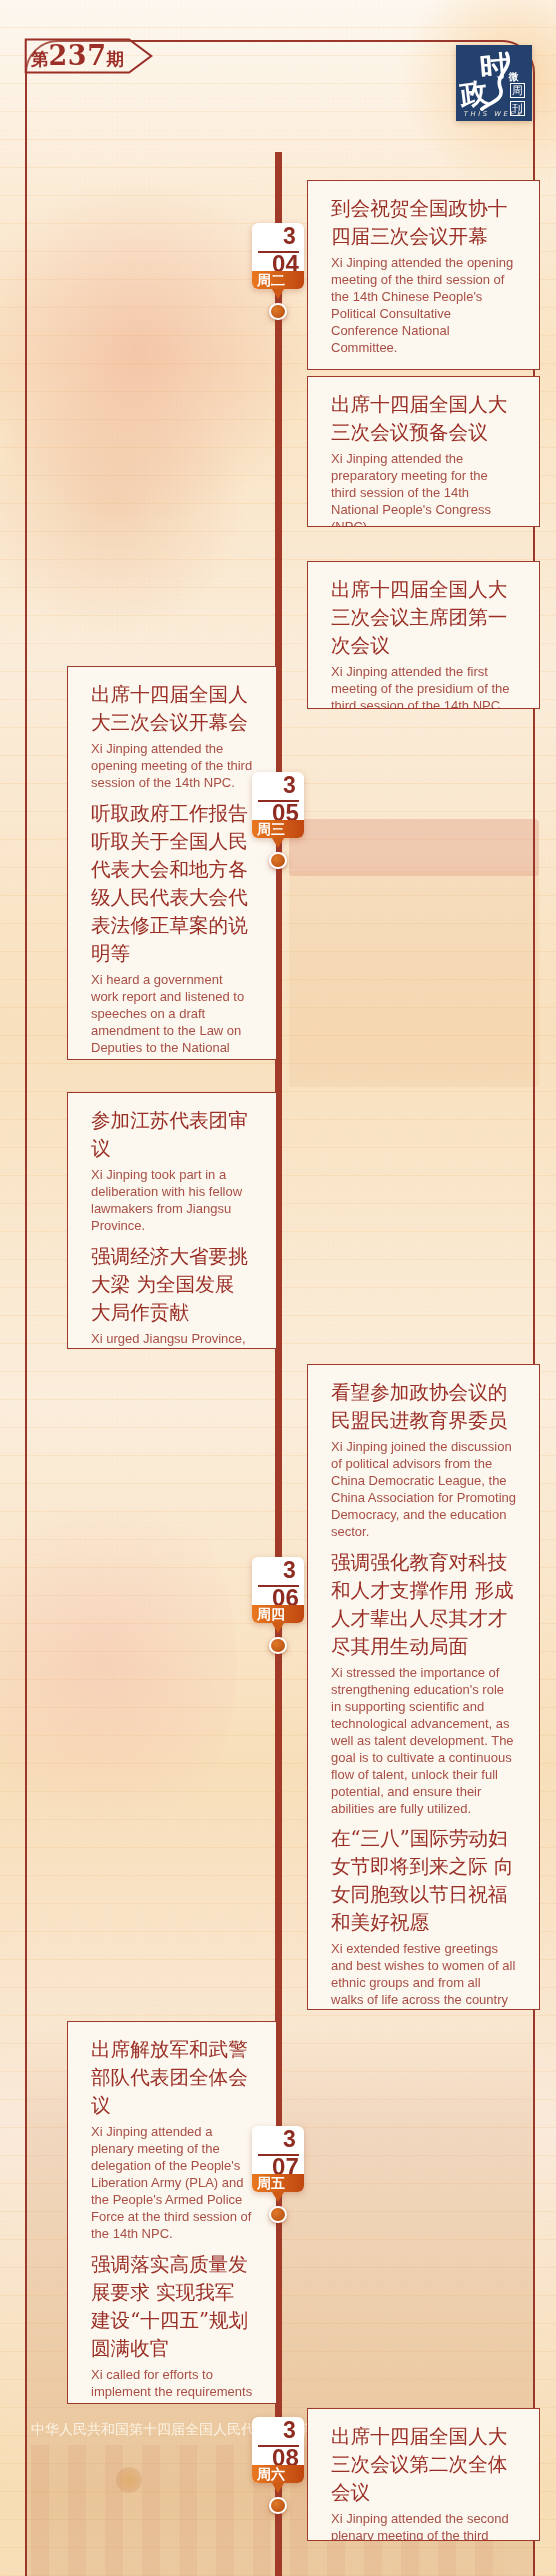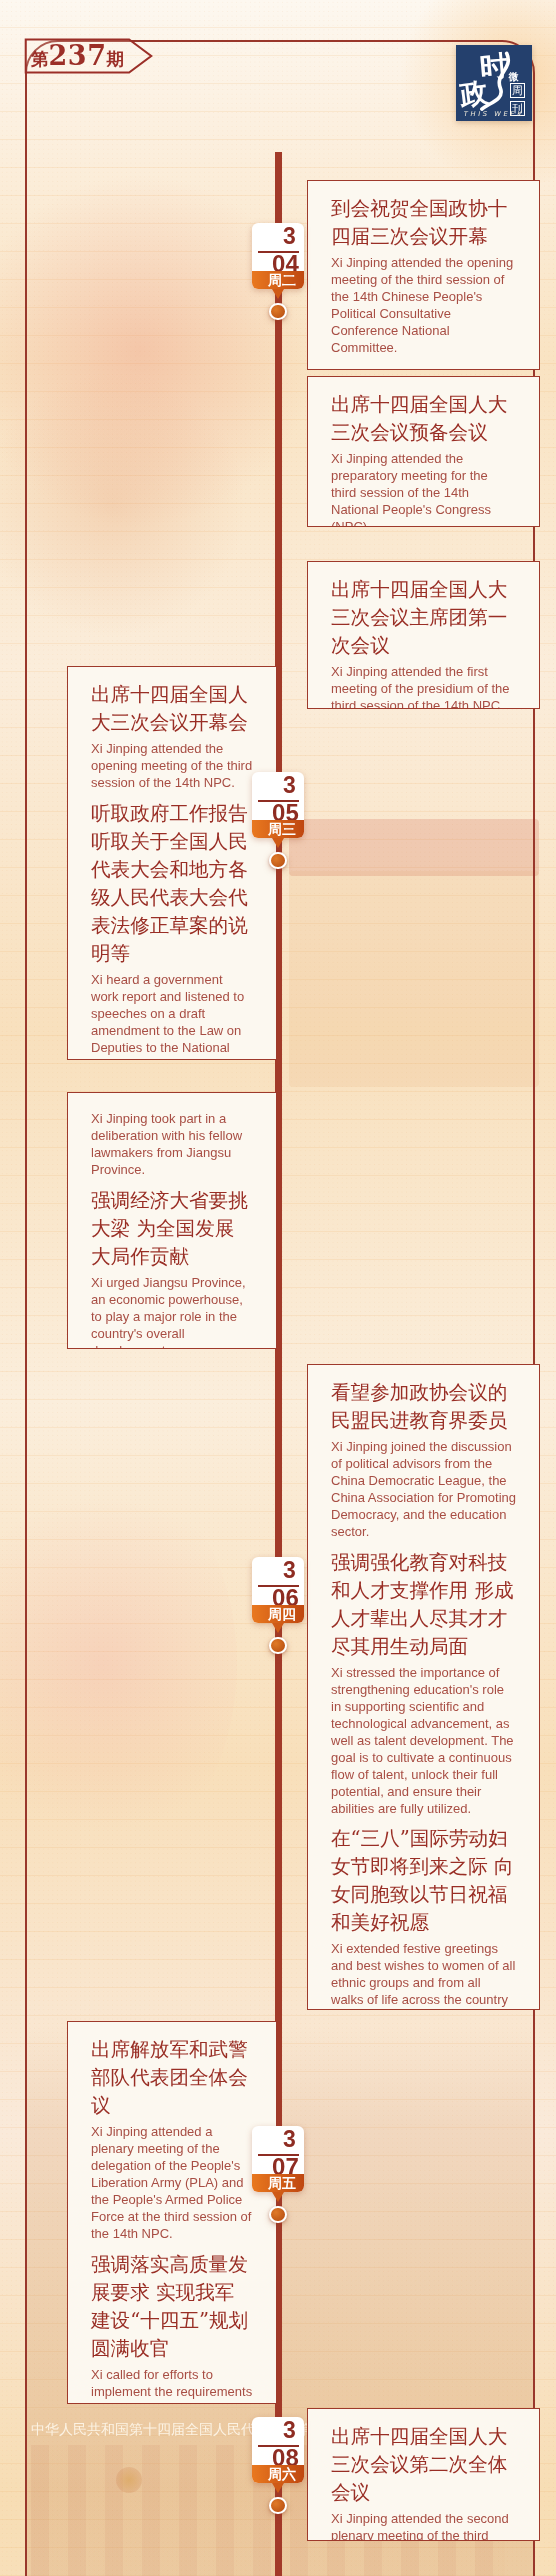--- a/index.html
+++ b/index.html
@@ -43,21 +43,21 @@
   .badge{position:absolute;left:252px;width:52px;z-index:5;
     filter:drop-shadow(0 2.1px 3.1px rgba(150,60,30,0.28));}
   .badge-card{background:#fff;border-radius:6.2px;overflow:hidden;height:66px;position:relative;}
   .badge-month{position:absolute;top:0px;right:8.2px;font-size:23px;font-weight:bold;
     color:#8e2c22;line-height:27px;}
   .badge-line{position:absolute;top:28px;left:6.2px;right:5.2px;height:2.1px;background:#8e2c22;}
   .badge-day{position:absolute;top:30px;left:0;right:5.2px;text-align:right;font-size:24px;
     font-weight:bold;color:#8e2c22;line-height:21.6px;}
   .badge-week{position:absolute;bottom:0;left:0;right:0;height:18.5px;box-sizing:border-box;
     background:linear-gradient(90deg,#e9781f,#bf4710);color:#fff;font-size:14px;
-    font-weight:bold;text-align:right;padding-right:8px;line-height:18.5px;}
+    font-weight:bold;text-align:right;padding-right:19px;line-height:18.5px;}
   .badge-pointer{width:0;height:0;margin:0 auto;border-left:6.7px solid transparent;
     border-right:6.7px solid transparent;border-top:10.3px solid #cf5a16;}
   .badge-dot{width:13.4px;height:13.4px;border-radius:50%;
     background:radial-gradient(circle at 35% 35%,#e07a28,#b34a10);
     border:2.1px solid #fff;margin:4.1px auto 0;box-shadow:0 1px 2.6px rgba(150,60,30,0.4);}
   
   .card{position:absolute;background:#fcf8f0;border:1.5px solid #9e392b;box-sizing:border-box;
     padding:14.4px 23px 7.2px;overflow:hidden;z-index:4;}
   .card.right{left:307px;width:233px;}
   .card.left{left:24px;width:210px;margin-left:43px;}
@@ -176,20 +176,21 @@
   <div class="entry-cn">出席十四届全国人大三次会议主席团第一次会议</div>
   <div class="entry-en">Xi Jinping attended the first meeting of the presidium of the third session of the 14th NPC.</div>
 </div>
 <div class="card left" style="top:666px;height:394px">
   <div class="entry-cn">出席十四届全国人大三次会议开幕会</div>
   <div class="entry-en">Xi Jinping attended the opening meeting of the third session of the 14th NPC.</div>
   <div class="entry-cn">听取政府工作报告 听取关于全国人民代表大会和地方各级人民代表大会代表法修正草案的说明等</div>
   <div class="entry-en">Xi heard a government work report and listened to speeches on a draft amendment to the Law on Deputies to the National People's Congress and to the Local People's Congresses at Various Levels.</div>
 </div>
 <div class="card left" style="top:1092px;height:257px">
+  <div class="entry-cn">参加江苏代表团审议</div>
   <div class="entry-en">Xi Jinping took part in a deliberation with his fellow lawmakers from Jiangsu Province.</div>
   <div class="entry-cn">强调经济大省要挑大梁 为全国发展大局作贡献</div>
   <div class="entry-en">Xi urged Jiangsu Province, an economic powerhouse, to play a major role in the country's overall development.</div>
 </div>
 <div class="card right" style="top:1364px;height:646px">
   <div class="entry-cn">看望参加政协会议的民盟民进教育界委员</div>
   <div class="entry-en">Xi Jinping joined the discussion of political advisors from the China Democratic League, the China Association for Promoting Democracy, and the education sector.</div>
   <div class="entry-cn">强调强化教育对科技和人才支撑作用 形成人才辈出人尽其才才尽其用生动局面</div>
   <div class="entry-en">Xi stressed the importance of strengthening education's role in supporting scientific and technological advancement, as well as talent development. The goal is to cultivate a continuous flow of talent, unlock their full potential, and ensure their abilities are fully utilized.</div>
   <div class="entry-cn">在“三八”国际劳动妇女节即将到来之际 向女同胞致以节日祝福和美好祝愿</div>

